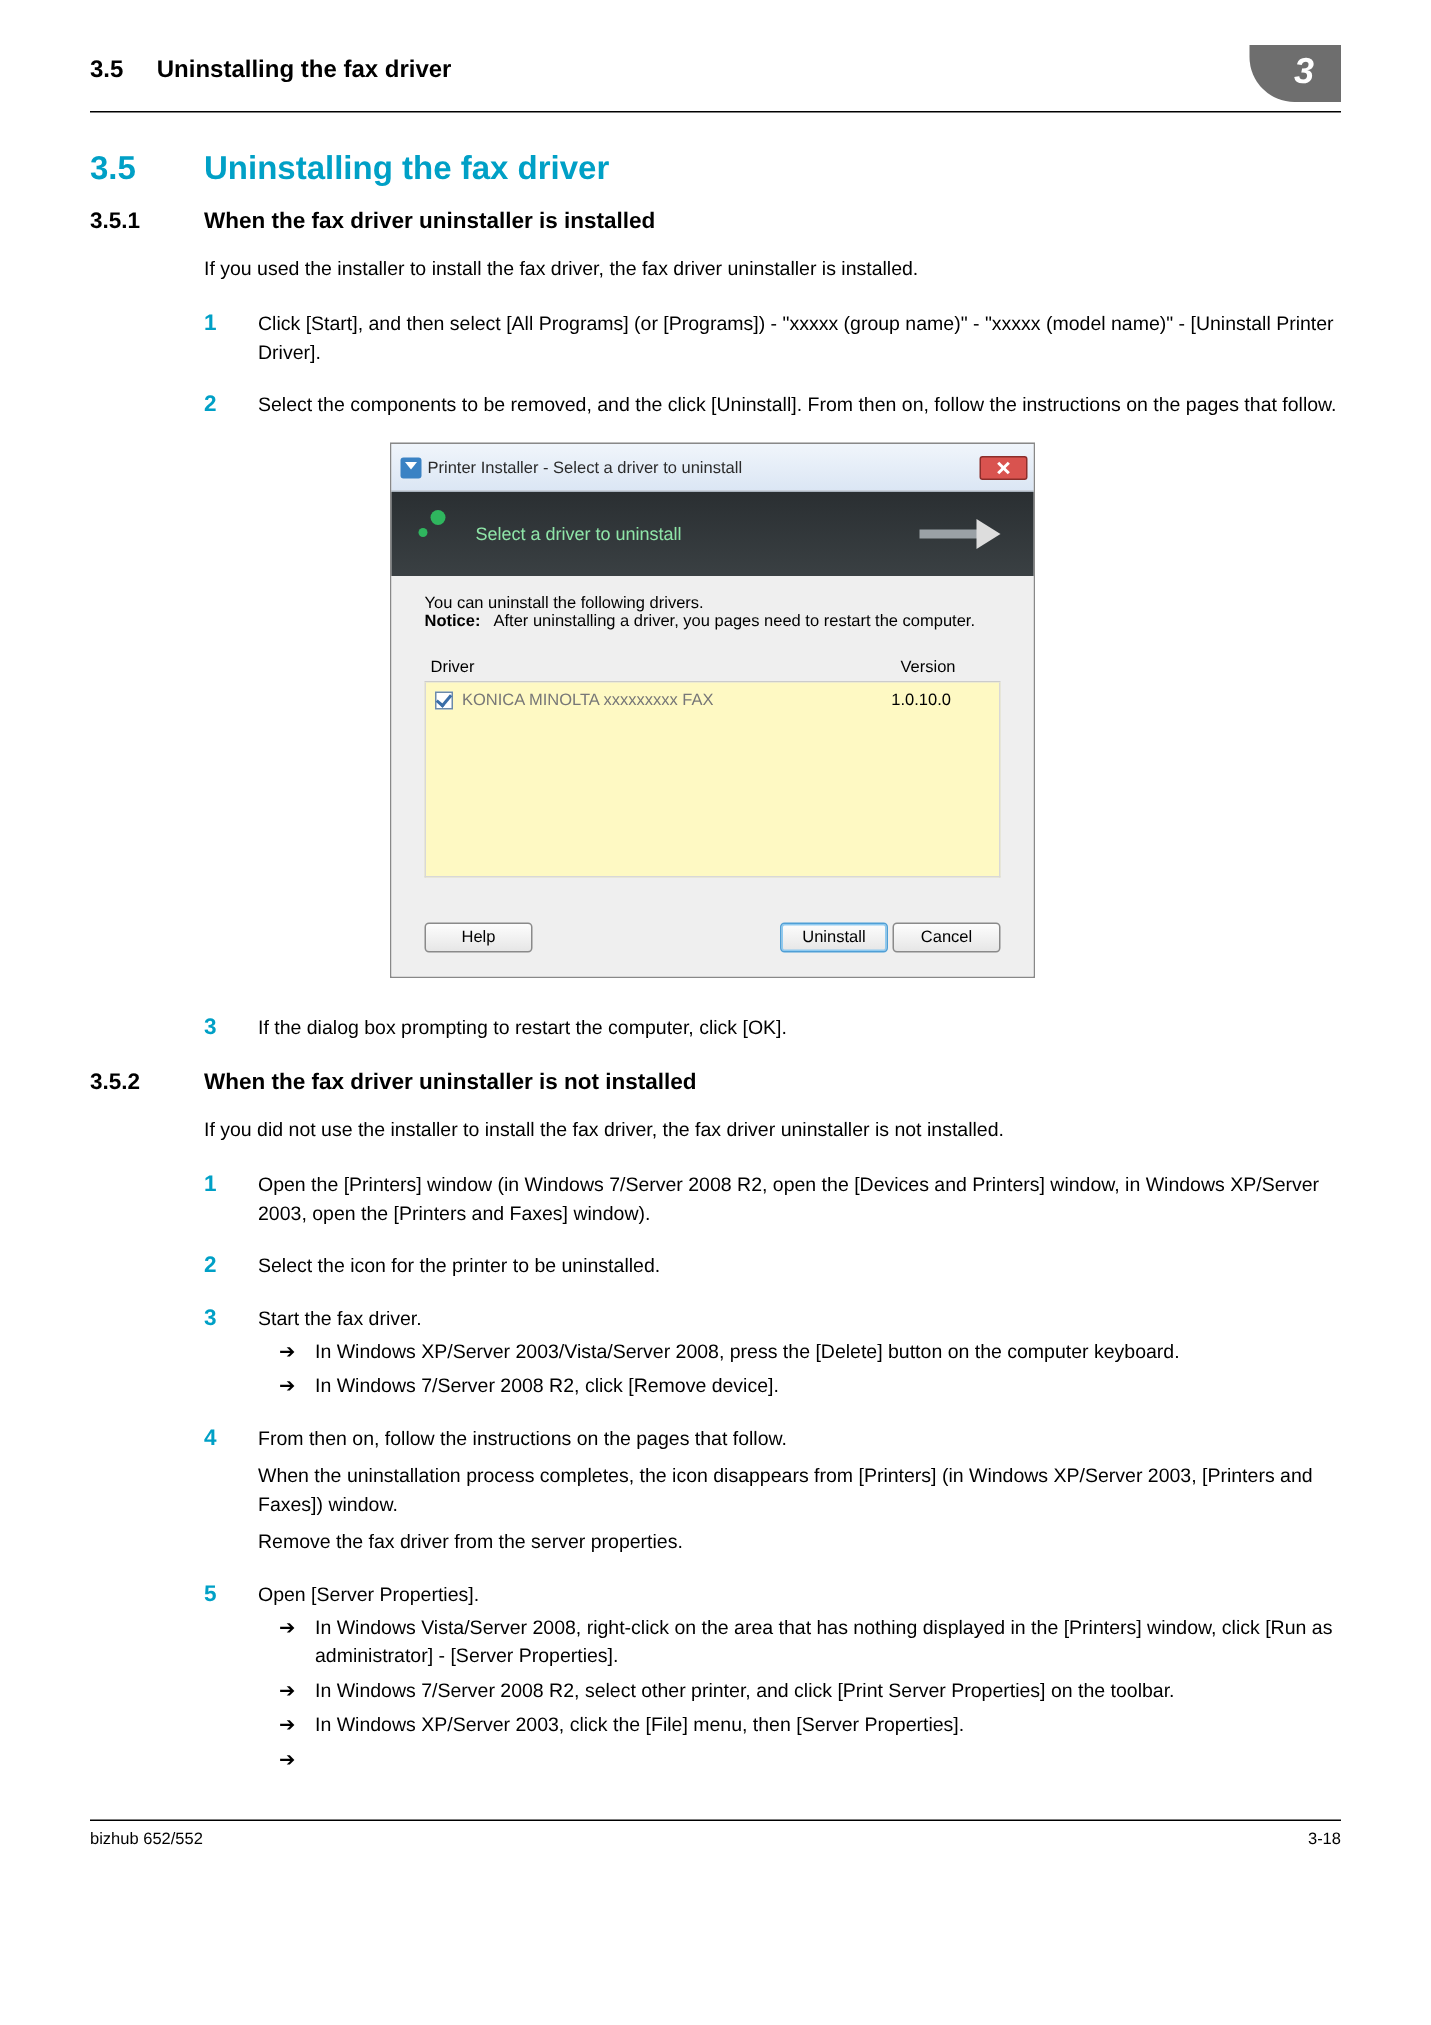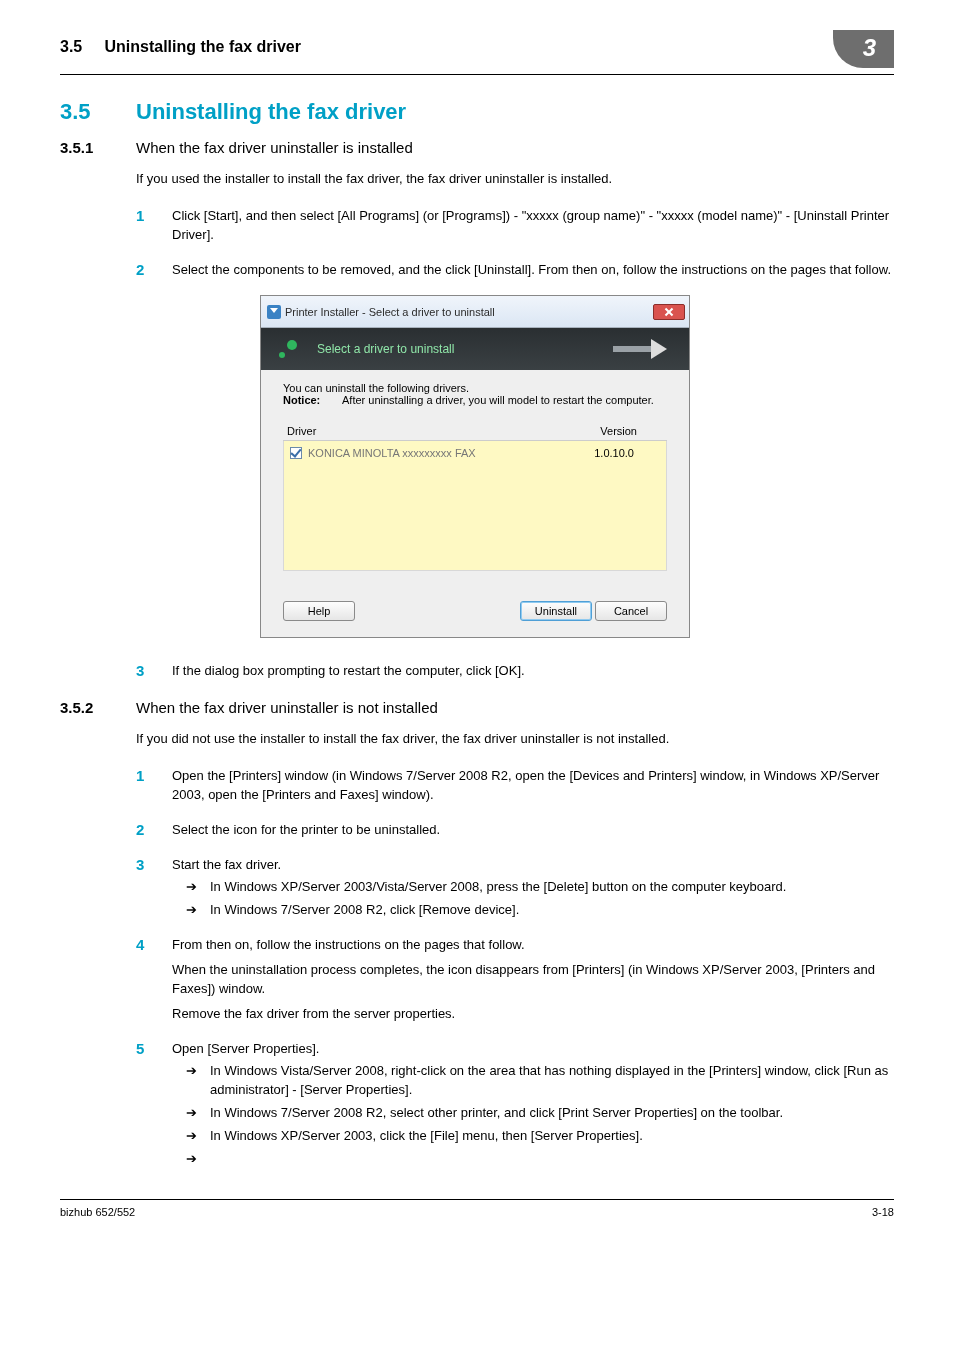--- a/index.html
+++ b/index.html
@@ -41,21 +41,21 @@
   }
   .sec-row {
     display: flex;
     align-items: baseline;
     gap: 28px;
     margin: 0 0 14px 0;
   }
   .sec-num-h1 { font-size: 22px; font-weight: bold; color: #00a0c6; min-width: 48px; }
   .sec-title-h1 { font-size: 22px; font-weight: bold; color: #00a0c6; }
   .sec-num-h2 { font-size: 15px; font-weight: bold; min-width: 48px; }
-  .sec-title-h2 { font-size: 15px; font-weight: normal; }
+  .sec-title-h2 { font-size: 15px; font-weight: bold; }
   .body-text {
     margin-left: 76px;
     margin-bottom: 18px;
     line-height: 1.45;
   }
   .step-row {
     display: flex;
     gap: 20px;
     margin-left: 76px;
     margin-bottom: 16px;
@@ -100,39 +100,39 @@
   .dialog-title { color: #2b2b2b; }
   .dialog-close {
     width: 32px; height: 16px; background: #d9534f; border:1px solid #8b2e2b; border-radius: 2px; position: relative;
   }
   .dialog-close:before, .dialog-close:after {
     content:""; position:absolute; left:14px; top:2px; width:2px; height:10px; background:#fff;
   }
   .dialog-close:before{transform:rotate(45deg);} .dialog-close:after{transform:rotate(-45deg);}
   .dialog-banner {
     background: linear-gradient(#2a2f32, #3a4043);
-    height: 42px;
+    height: 56px;
     display: flex;
     align-items: center;
     justify-content: space-between;
     padding: 0 16px 0 56px;
     position: relative;
   }
   .banner-text { color: #8fe5a8; font-size: 12px; }
   .banner-dots{position:absolute;left:18px;top:12px;width:24px;height:18px;}
   .banner-dots span{position:absolute;border-radius:50%;background:#2fb65e;}
   .bd1{width:10px;height:10px;left:8px;top:0;}
   .bd2{width:6px;height:6px;left:0;top:12px;}
   .banner-arrow {
     width: 60px; height: 16px; position: relative;
   }
   .banner-arrow-line { position:absolute; left:0; top:5px; width:40px; height:6px; background:#9aa1a6; }
   .banner-arrow-head { position:absolute; left:38px; top:-2px; width:0;height:0;border-top:10px solid transparent;border-bottom:10px solid transparent;border-left:16px solid #ddd; }
   .dialog-body { padding: 12px 22px 16px 22px; background:#efefef;}
-  .dialog-notice .nrow{display:flex;gap:17px;}
+  .dialog-notice .nrow{display:flex;gap:4px;}
   .nlabel{font-weight:bold;min-width:42px;}
   .drv-head{display:flex;justify-content:space-between;border-bottom:1px solid #ccc;margin-top:16px;padding:3px 30px 3px 4px;}
   .drv-list{border:1px solid #d8d8d8;border-top:none;height:130px;background:#fef9c3;padding:6px;}
   .drv-row{display:flex;justify-content:space-between;align-items:center;padding-right:26px;}
   .drv-left{display:flex;align-items:center;gap:6px;}
   .chk{width:12px;height:12px;border:1px solid #6b8aaa;background:#fff;position:relative;}
   .chk:after{content:"";position:absolute;left:2px;top:-1px;width:4px;height:8px;border:solid #3a6ea8;border-width:0 2px 2px 0;transform:rotate(40deg);}
   .dialog-buttons{display:flex;justify-content:space-between;align-items:center;margin-top:30px;}
   .dbtn{display:inline-block;min-width:72px;text-align:center;padding:3px 12px;border:1px solid #8a8a8a;border-radius:3px;background:linear-gradient(#fdfdfd,#e6e6e6);font-size:11px;}
   .dbtn-primary{border:1px solid #4f9fd6;box-shadow:0 0 0 1px #8fcaf0 inset;}
@@ -197,21 +197,21 @@
       <span class="banner-arrow">
           <span class="banner-arrow-line"></span>
           <span class="banner-arrow-head"></span>
         </span>
     </div>
     <div class="dialog-body">
       <div class="dialog-notice">
         <div>You can uninstall the following drivers.</div>
         <div class="nrow">
           <span class="nlabel">Notice:</span>
-          <span>After uninstalling a driver, you will model to restart the computer.</span>
+          <span>After uninstalling a driver, you pages need to restart the computer.</span>
         </div>
       </div>
       <div class="drv-head">
         <span>Driver</span>
         <span>Version</span>
       </div>
       <div class="drv-list">
         <div class="drv-row">
           <span class="drv-left">
             <span class="chk"></span>

